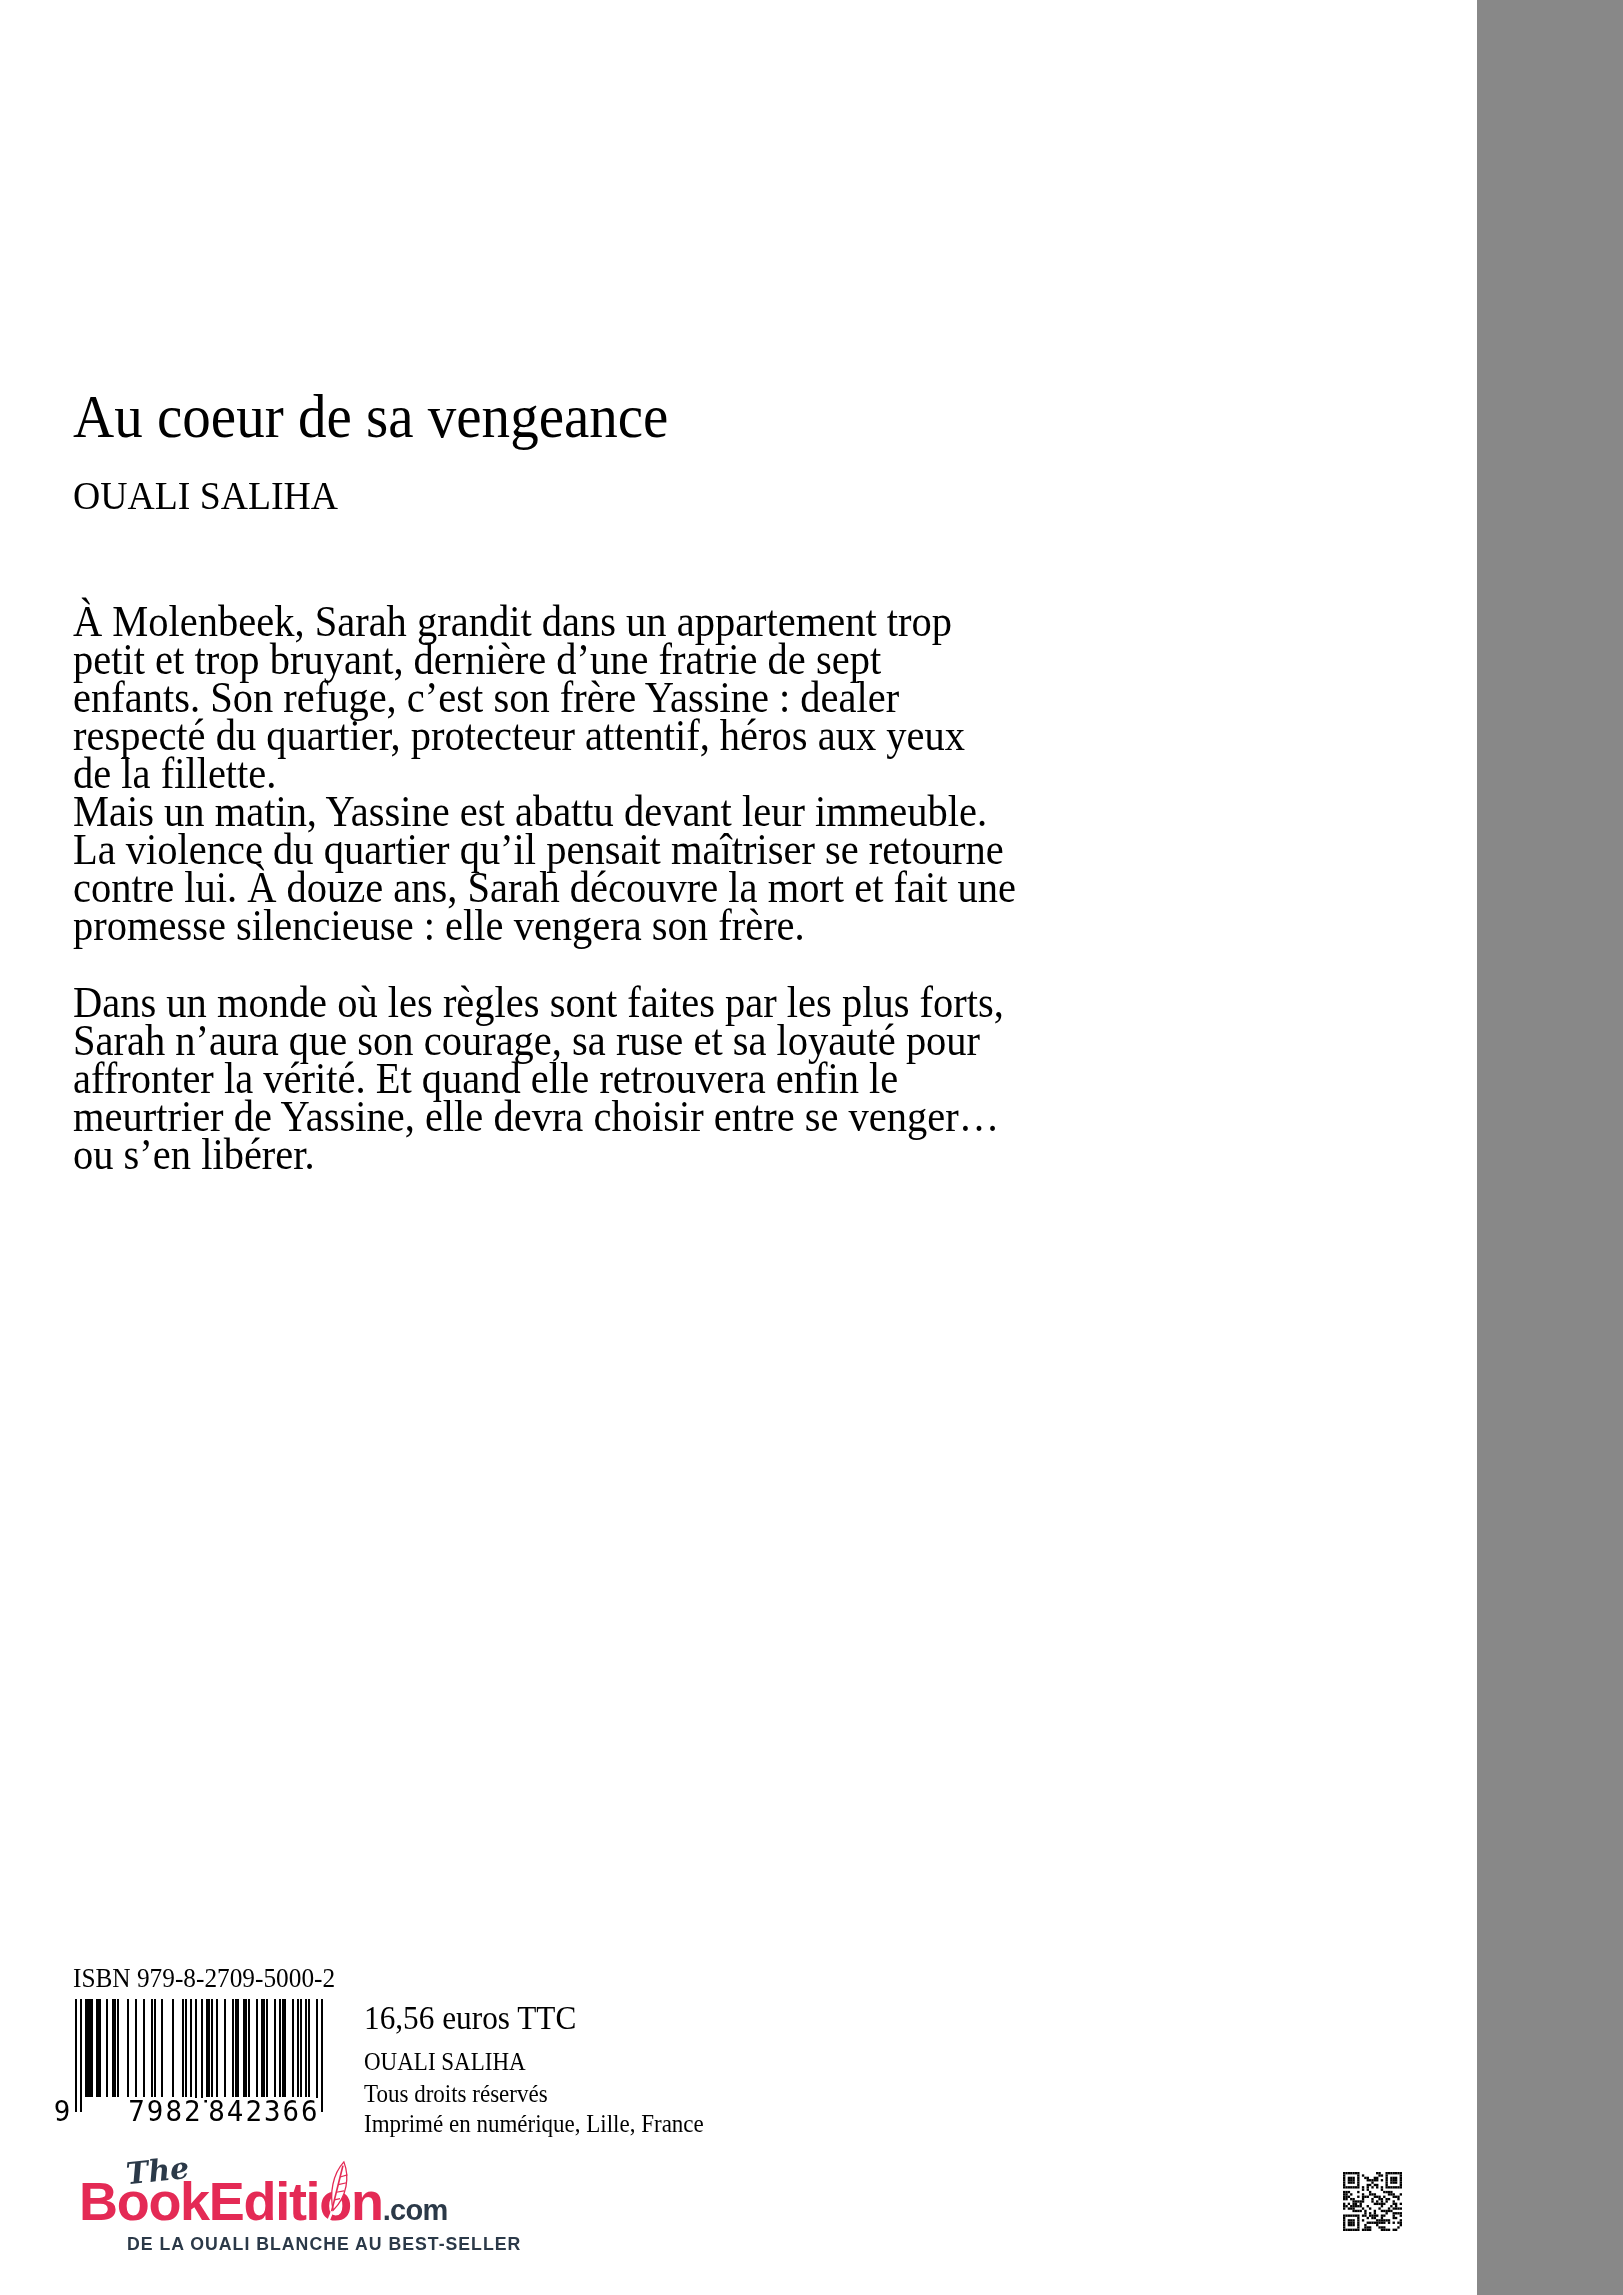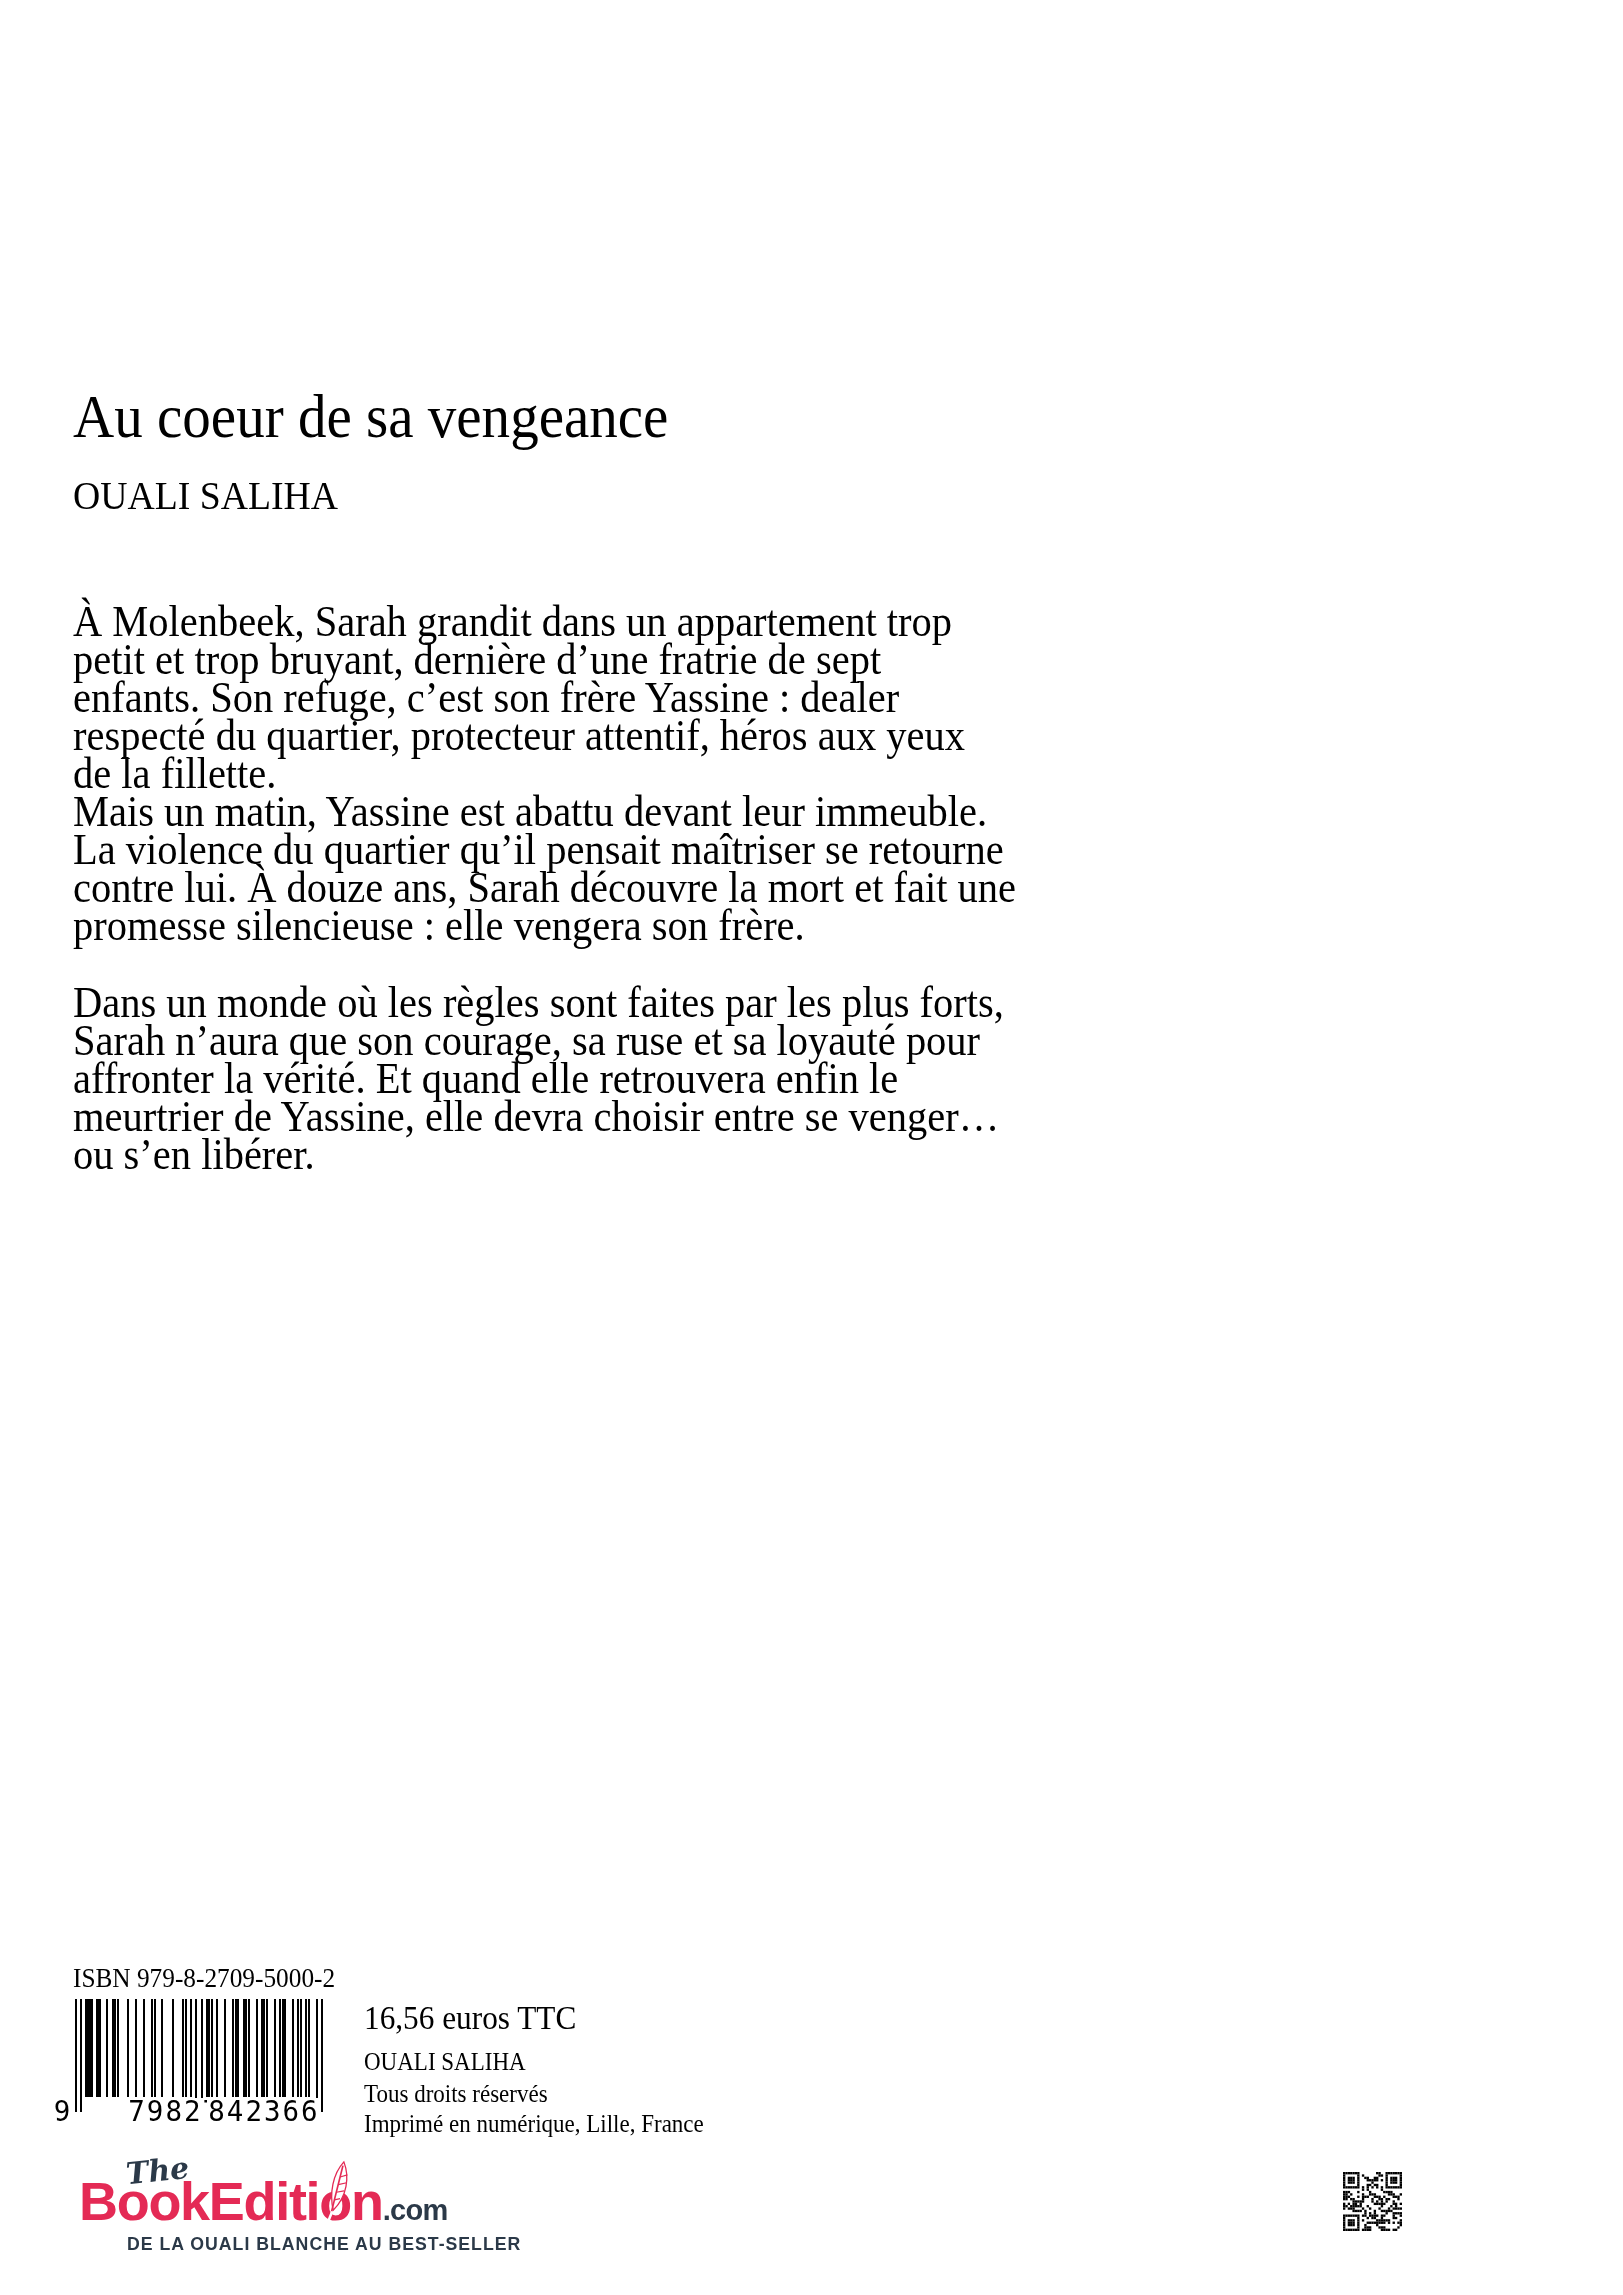--- a/index.html
+++ b/index.html
@@ -1,18 +1,18 @@
 <!DOCTYPE html>
 <html style="--brand-pink: #E42A55; --brand-navy: #2B3948;font-size:10.5px"><head>
 <meta charset="utf-8">
 <style>
   html,body{margin:0;padding:0;background:#888;}
   .page{
     position:relative;
-    width:1623px;height:2295px;
+    width:1477px;height:2295px;
     background:#ffffff;
     overflow:hidden;
     font-family:"Liberation Serif", serif;
     color:#000;
   }
   .condensed{transform:scaleX(0.92);transform-origin:0 0;}
   .abs{position:absolute;}
   .title{
     left:73px;top:385px;
     font-size:62px;line-height:1;

